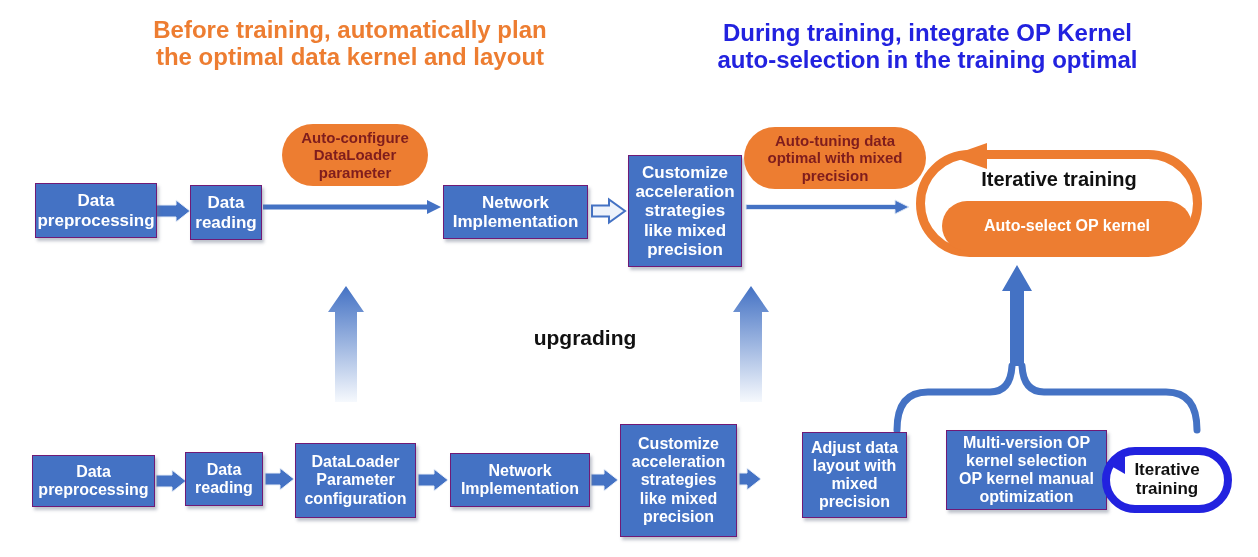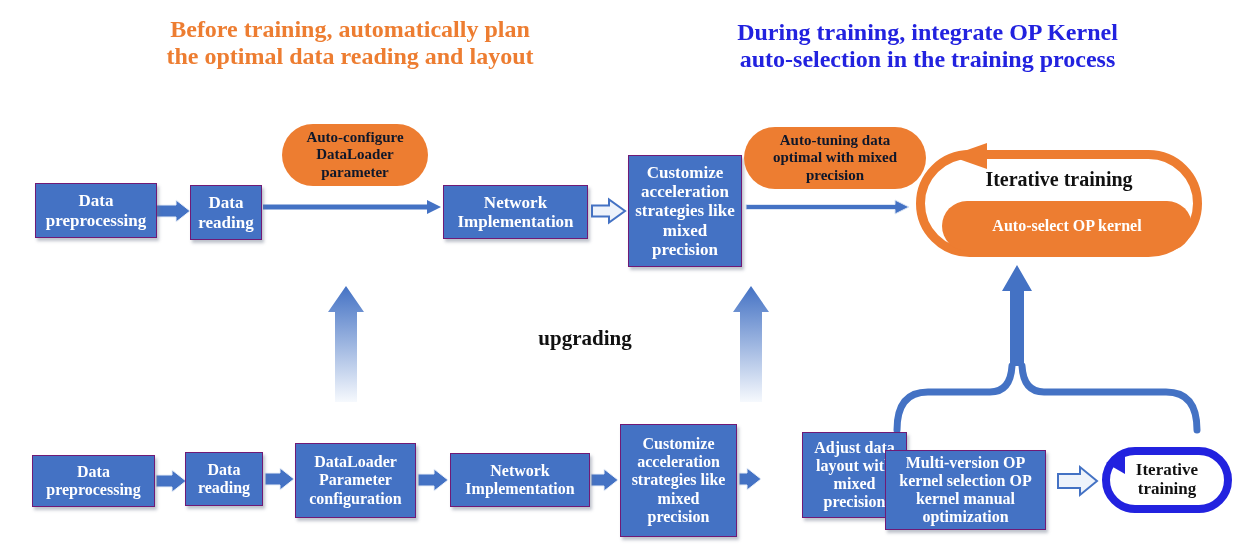--- a/index.html
+++ b/index.html
@@ -1,33 +1,33 @@
 <!DOCTYPE html>
 <html><head>
 <meta charset="utf-8">
 <style>
   html,body{margin:0;padding:0;background:#fff;}
   .canvas{
     position:relative;width:1258px;height:557px;background:#fff;overflow:hidden;
-    font-family:Liberation Serif, serif;
+    font-family:Liberation Sans, sans-serif;
   }
   .overlay{position:absolute;left:0;top:0;width:1258px;height:557px;pointer-events:none;}
   .hdr{
     position:absolute;text-align:center;font-weight:bold;font-size:24px;line-height:1.13;
   }
   .hdr.orange{color:#ED7D31;}
   .hdr.blue{color:#2222DF;}
   .bbox{
     position:absolute;background:#4472C4;border:1px solid #701a75;color:#fff;
     font-weight:bold;display:flex;align-items:center;justify-content:center;
     text-align:center;line-height:1.13;box-sizing:border-box;
     box-shadow:2px 3px 3px rgba(110,120,140,.45);
   }
   .callout{
-    position:absolute;background:#ED7D31;color:#0f172a;font-weight:bold;font-size:15px;
+    position:absolute;background:#ED7D31;color:#7f1d1d;font-weight:bold;font-size:15px;
     display:flex;align-items:center;justify-content:center;text-align:center;
     line-height:1.15;box-sizing:border-box;
   }
   .loop-top{
     position:absolute;left:916px;top:150px;width:286px;height:107px;
     border:9px solid #ED7D31;border-radius:54px;box-sizing:border-box;background:#fff;
   }
   .loop-top-title{
     position:absolute;left:0;right:0;top:9px;text-align:center;color:#111;
     font-weight:bold;font-size:20px;
@@ -87,25 +87,25 @@
     <polygon points="265,473 280,473 280,468 294,479 280,490 280,485 265,485" fill="#4472C4" stroke="#e8eef8" stroke-width="1"></polygon>
     <polygon points="418,474 434,474 434,469 448,480 434,491 434,486 418,486" fill="#4472C4" stroke="#e8eef8" stroke-width="1"></polygon>
     <polygon points="591,474 604,474 604,469 618,480 604,491 604,486 591,486" fill="#4472C4" stroke="#e8eef8" stroke-width="1"></polygon>
     <polygon points="739,473 747,473 747,468 761,479 747,490 747,485 739,485" fill="#4472C4" stroke="#e8eef8" stroke-width="1"></polygon>
     <polygon points="869,478 881,478 881,473 894,483 881,493 881,488 869,488" fill="#eef3fb" stroke="#4472C4" stroke-width="2"></polygon>
     <polygon points="1058,474 1080,474 1080,467 1097,481 1080,495 1080,488 1058,488" fill="#eef3fb" stroke="#4472C4" stroke-width="2"></polygon>
   </svg>
 
   <div class="hdr orange" style="left:130px;top:16px;width:440px;">
     <div>Before training, automatically plan</div>
-    <div>the optimal data reading and layout</div>
+    <div>the optimal data kernel and layout</div>
   </div>
   <div class="hdr blue" style="left:705px;top:19px;width:445px;">
     <div>During training, integrate OP Kernel</div>
-    <div>auto-selection in the training process</div>
+    <div>auto-selection in the training optimal</div>
   </div>
 
   <div class="bbox" style="left:35px;top:183px;width:122px;height:55px;font-size:17px;">Data preprocessing</div>
   <div class="bbox" style="left:190px;top:185px;width:72px;height:55px;font-size:17px;">Data reading</div>
   <div class="bbox" style="left:443px;top:185px;width:145px;height:54px;font-size:17px;">Network Implementation</div>
   <div class="bbox" style="left:628px;top:155px;width:114px;height:112px;font-size:17px;padding:0 4px;">Customize acceleration strategies like mixed precision</div>
 
   <div class="callout" style="left:282px;top:124px;width:146px;height:62px;border-radius:31px;padding:0 8px;">Auto-configure DataLoader parameter</div>
   <div class="callout" style="left:744px;top:127px;width:182px;height:62px;border-radius:31px;padding:0 20px;">Auto-tuning data optimal with mixed precision</div>
 
@@ -118,18 +118,18 @@
   <div class="tri-left-orange"></div>
 
   <div class="upg">upgrading</div>
 
   <div class="bbox" style="left:32px;top:455px;width:123px;height:52px;font-size:16px;">Data preprocessing</div>
   <div class="bbox" style="left:185px;top:452px;width:78px;height:54px;font-size:16px;">Data reading</div>
   <div class="bbox" style="left:295px;top:443px;width:121px;height:75px;font-size:16px;padding:0 4px;">DataLoader Parameter configuration</div>
   <div class="bbox" style="left:450px;top:453px;width:140px;height:54px;font-size:16px;">Network Implementation</div>
   <div class="bbox" style="left:620px;top:424px;width:117px;height:113px;font-size:16px;padding:0 6px;">Customize acceleration strategies like mixed precision</div>
   <div class="bbox" style="left:763px;top:432px;width:105px;height:86px;font-size:16px;padding:0 4px;margin-left:39px;">Adjust data layout with mixed precision</div>
-  <div class="bbox" style="left:885px;top:430px;width:161px;height:80px;font-size:16px;padding:0 6px;margin-top:20px;">Multi-version OP kernel selection OP kernel manual optimization</div>
+  <div class="bbox" style="left:946px;top:430px;width:161px;height:80px;font-size:16px;padding:0 6px;">Multi-version OP kernel selection OP kernel manual optimization</div>
 
   <div class="loop-bottom">Iterative training</div>
   <div class="tri-left-blue"></div>
 
 </div>
 
 </body></html>

